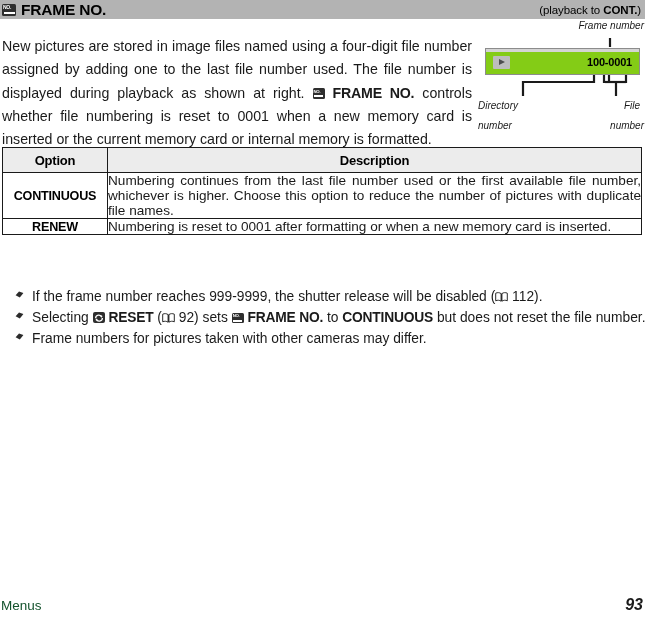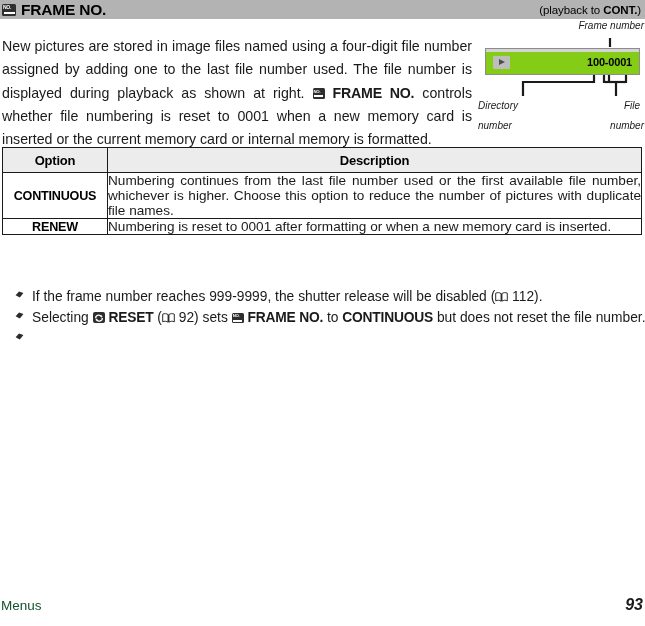--- a/index.html
+++ b/index.html
@@ -258,21 +258,21 @@
             <path d="M12.3 1.2 C10.4 0.3 8.5 0.5 6.9 1.6 L6.9 9.2 C8.5 8.1 10.4 7.9 12.3 8.8 Z" fill="none" stroke="#2b2b2b" stroke-width="1"></path>
             <line x1="6.5" y1="1.8" x2="6.5" y2="9" stroke="#2b2b2b" stroke-width="1.1"></line>
           </svg></span><span> 92</span><span>) sets </span></span><span class="nowrap"><span class="ico-frameno sm"></span> <b>FRAME NO.</b></span><span>  to </span><b>CONTINUOUS</b><span> but does not reset the file number.</span>
   </div>
 
   <div class="note">
     <span class="bullet">
       <svg width="9" height="9" viewBox="0 0 9 9">
           <path d="M0.6 5.2 L4.0 1.4 L8.4 3.0 L4.8 7.4 Z" fill="#2b2b2b"></path>
         </svg>
-    </span>
+    </span><span>Frame numbers for pictures taken with other cameras may differ.</span>
   </div>
 
 </div>
 
 <div class="footer">
   <span class="fl">Menus</span>
   <span class="fr">93</span>
 </div>
 
 </body></html>

